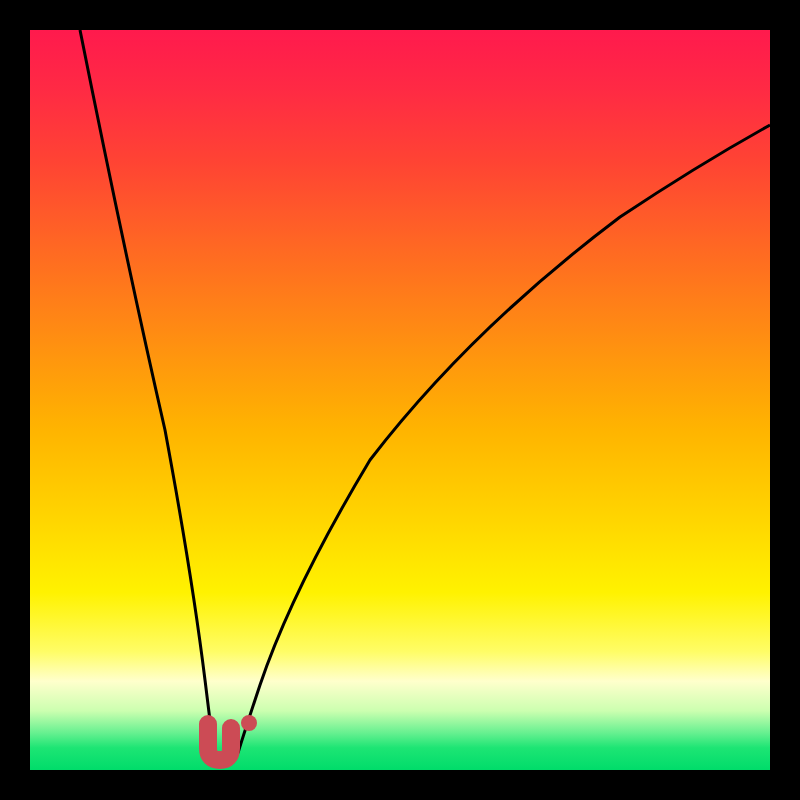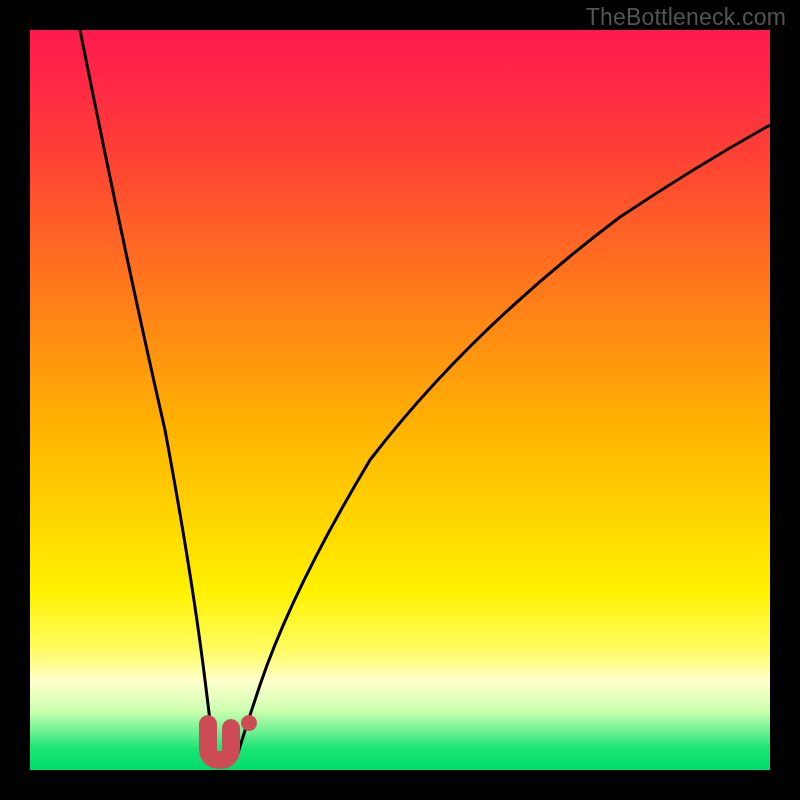--- a/index.html
+++ b/index.html
@@ -59,21 +59,20 @@
     font-weight: 500;
     letter-spacing: 0.2px;
     user-select: none;
   }
 </style>
 </head>
 <body>
 
 <div class="frame">
 
-  <div class="watermark">TheBottleneck.com</div>
 
   <div class="plot-area">
     <div class="gradient-bg"></div>
 
     <svg class="curves" viewBox="0 0 740 740" preserveAspectRatio="none">
 
       <path d="M 50 0
                Q 95 225 135 400
                Q 162 545 175 650
                Q 181 700 184 723" fill="none" stroke="#000" stroke-width="3"></path>

